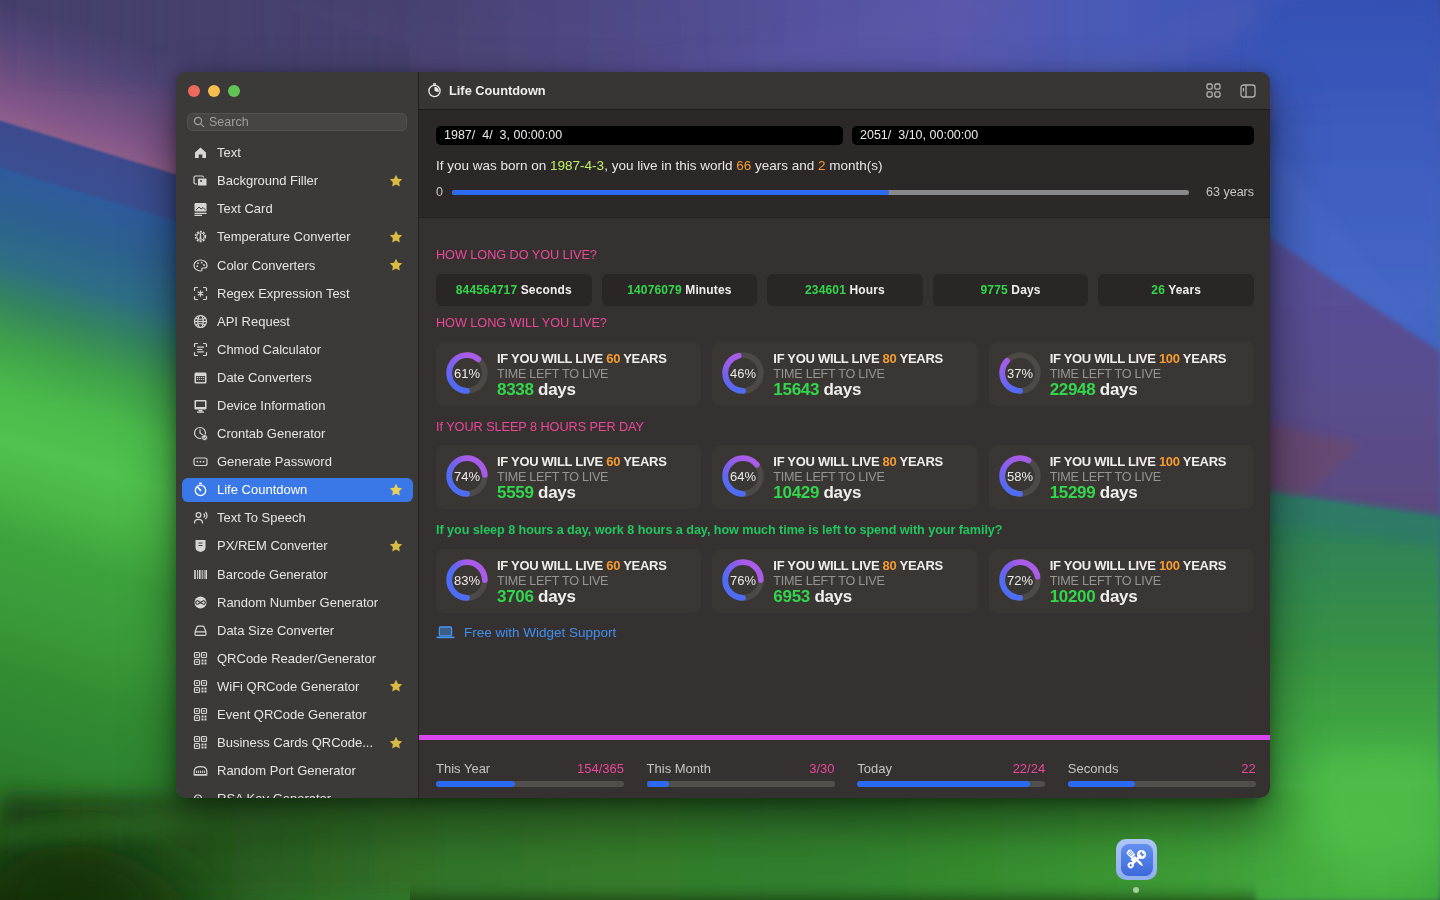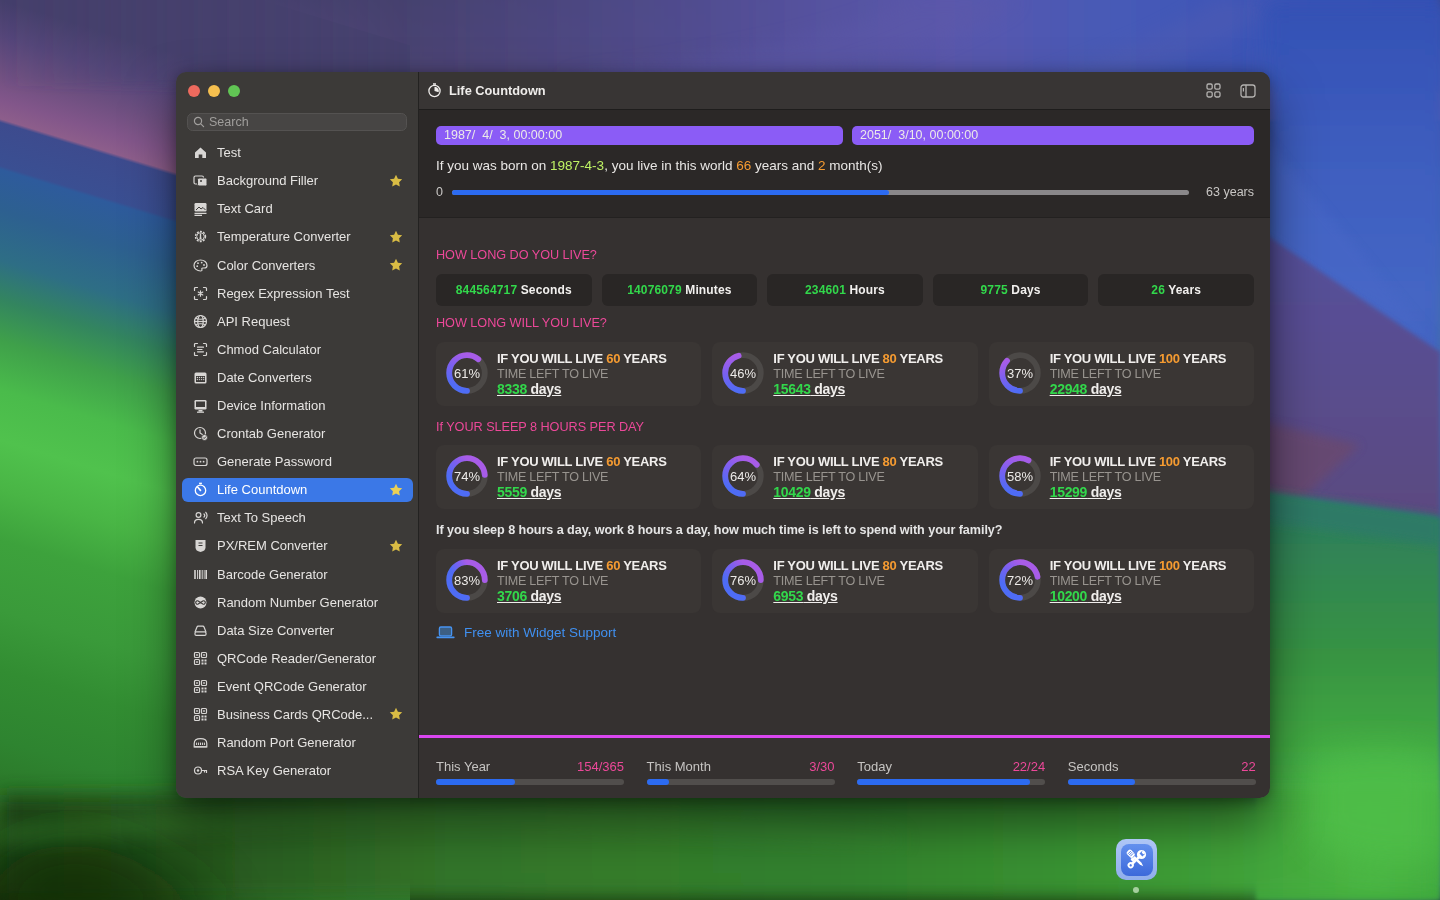--- a/index.html
+++ b/index.html
@@ -27,21 +27,21 @@
   .item > * { position:relative; }
   .item .ic { width:15px; height:15px; margin:0 9px 0 11px; flex:none; display:flex; align-items:center; justify-content:center;}
   .item.sel { color:#fff; }
   .item .star { position:absolute; right:10px; top:7px; width:14px; height:14px; }
 
   
   #tbar { height:38px; background:#383534; border-bottom:1px solid #1e1d1c; display:flex; align-items:center; color:#efedeb; }
   #tbar .name { font-weight:bold; font-size:12.8px; margin-left:7px; }
   #tbar .tic { margin-left:8px; }
   #topsec { height:108px; background:#2b2827; border-bottom:1px solid #232120; position:relative; }
-  .dinput { position:absolute; top:16px; height:19px; background:#8b5cf6; border-radius:5px; color:#eceae8; font-size:12.5px; line-height:19px; padding-left:8px; }
+  .dinput { position:absolute; top:16px; height:19px; background:#000000; border-radius:5px; color:#eceae8; font-size:12.5px; line-height:19px; padding-left:8px; }
   #d1 { left:17px; width:407px; }
   #d2 { left:433px; width:402px; }
   #born { position:absolute; left:17px; top:48px; font-size:13.5px; color:#e8e6e4; }
   #born .g { color:#bef264; } .o { color:#f59b31; }
   #prow { position:absolute; left:17px; top:75px; width:818px; height:13px; font-size:12.5px; color:#c9c7c5; }
   #ptrack { position:absolute; left:16px; top:4.5px; width:737px; height:5px; border-radius:2.5px; background:#8a888a; }
   #pfill { width:59.3%; height:5px; border-radius:2.5px; background:#2c6bf1; }
   #pz { position:absolute; left:0; top:0; } #py { position:absolute; right:0; top:0; }
 
   .h { color:#ec4899; font-size:12.7px; letter-spacing:-.05px; }
@@ -49,26 +49,26 @@
   .statrow { position:absolute; left:17px; top:53px; width:818px; display:flex; gap:10px; }
   .stat { flex:1; height:32px; background:#292625; border-radius:6px; display:flex; align-items:center; justify-content:center; font-size:12px; letter-spacing:.15px; font-weight:bold; color:#f2f0ee; white-space:pre; }
   .stat b { color:#32d74b; font-weight:bold; }
 
   .cardrow { position:absolute; left:17px; width:818px; display:flex; gap:11px; }
   .card { flex:1; height:64px; background:#3a3634; border-radius:8px; position:relative; }
   .card svg.ring { position:absolute; left:10px; top:9.5px; }
   .ct { position:absolute; left:61px; top:9px; }
   .ct .l1 { font-size:13px; letter-spacing:-.3px; color:#f0eeec; font-weight:bold; line-height:15.5px;}
   .ct .l2 { font-size:12.6px; letter-spacing:-.25px; color:#98948f; line-height:15.5px;}
-  .ct .l3 { font-size:14px; letter-spacing:-.3px; color:#f0eeec; font-weight:bold; line-height:15.5px;text-decoration:underline;}
+  .ct .l3 { font-size:17px; letter-spacing:-.3px; color:#f0eeec; font-weight:bold; line-height:15.5px;}
   .ct .l3 b { color:#32d74b; }
 
   #widget { position:absolute; left:17px; top:404px; color:#4090f0; font-size:13.5px; display:flex; align-items:center; gap:9px;}
 
-  #footer { position:absolute; left:0; bottom:0; height:63px; width:100%; border-top:3px solid #d946ef; }
+  #footer { position:absolute; left:0; bottom:0; height:63px; width:100%; border-top:5px solid #d946ef; }
   .fg { position:absolute; top:20.5px; width:188px; }
   .fg .lab { display:flex; justify-content:space-between; font-size:13px; color:#c6c4c2; }
   .fg .lab span { color:#ec4899; }
   .fg .tr { margin-top:5.5px; height:6px; border-radius:3px; background:#514e4c; }
   .fg .fl { height:6px; border-radius:3px; background:#2c6bf1; }
 
   
   #dock { position:absolute; left:1116px; top:839px; width:41px; height:41px; border-radius:10px;
     background:linear-gradient(180deg,#aec6f6,#90aeec); display:flex; align-items:center; justify-content:center; }
   #dock .inner { width:32px; height:32px; border-radius:8px; background:linear-gradient(180deg,#6390ee,#3c69da); display:flex; align-items:center; justify-content:center;}
@@ -199,21 +199,21 @@
         </svg>
       Search
     </div>
     <div class="nav" id="nav">
         <div class="item">
           <span class="ic">
             <svg width="15" height="15" viewBox="0 0 15 15">
               <path d="M2 7.5 L7.5 2.5 L13 7.5 L13 13 L9.3 13 L9.3 9.6 L5.7 9.6 L5.7 13 L2 13 Z" fill="#d8d6d4"></path>
             </svg>
           </span>
-          <span>Test</span>
+          <span>Text</span>
         </div>
         <div class="item">
           <span class="ic">
             <svg width="15" height="15" viewBox="0 0 15 15">
               <rect x="1" y="3" width="9.5" height="8" rx="1.5" fill="none" stroke="#d8d6d4" stroke-width="1.2"></rect>
               <rect x="4.5" y="5" width="9.5" height="8" rx="1.5" fill="#d8d6d4" stroke="#3c3a38" stroke-width="1"></rect>
               <circle cx="8" cy="8" r="1" fill="#3c3a38"></circle>
             </svg>
           </span>
           <span>Background Filler</span>
@@ -421,20 +421,42 @@
                 <rect x="1.5" y="8.5" width="5" height="5" rx="1" fill="none" stroke="#d8d6d4" stroke-width="1.2"></rect>
                 <rect x="3.2" y="10.2" width="1.6" height="1.6"></rect>
                 <rect x="8.5" y="8.5" width="2" height="2"></rect>
                 <rect x="11.5" y="8.5" width="2" height="2"></rect>
                 <rect x="8.5" y="11.5" width="2" height="2"></rect>
                 <rect x="11.5" y="11.5" width="2" height="2"></rect>
               </g>
             </svg>
           </span>
           <span>QRCode Reader/Generator</span>
+        </div>
+        <div class="item">
+          <span class="ic">
+            <svg width="15" height="15" viewBox="0 0 15 15">
+              <g fill="#d8d6d4">
+                <rect x="1.5" y="1.5" width="5" height="5" rx="1" fill="none" stroke="#d8d6d4" stroke-width="1.2"></rect>
+                <rect x="3.2" y="3.2" width="1.6" height="1.6"></rect>
+                <rect x="8.5" y="1.5" width="5" height="5" rx="1" fill="none" stroke="#d8d6d4" stroke-width="1.2"></rect>
+                <rect x="10.2" y="3.2" width="1.6" height="1.6"></rect>
+                <rect x="1.5" y="8.5" width="5" height="5" rx="1" fill="none" stroke="#d8d6d4" stroke-width="1.2"></rect>
+                <rect x="3.2" y="10.2" width="1.6" height="1.6"></rect>
+                <rect x="8.5" y="8.5" width="2" height="2"></rect>
+                <rect x="11.5" y="8.5" width="2" height="2"></rect>
+                <rect x="8.5" y="11.5" width="2" height="2"></rect>
+                <rect x="11.5" y="11.5" width="2" height="2"></rect>
+              </g>
+            </svg>
+          </span>
+          <span>WiFi QRCode Generator</span>
+          <svg class="star" viewBox="0 0 14 14">
+            <path d="M7 .8 L8.9 4.7 L13.2 5.3 L10.1 8.3 L10.8 12.6 L7 10.5 L3.2 12.6 L3.9 8.3 L.8 5.3 L5.1 4.7 Z" fill="#d9bc44"></path>
+          </svg>
         </div>
         <div class="item">
           <span class="ic">
             <svg width="15" height="15" viewBox="0 0 15 15">
               <g fill="#d8d6d4">
                 <rect x="1.5" y="1.5" width="5" height="5" rx="1" fill="none" stroke="#d8d6d4" stroke-width="1.2"></rect>
                 <rect x="3.2" y="3.2" width="1.6" height="1.6"></rect>
                 <rect x="8.5" y="1.5" width="5" height="5" rx="1" fill="none" stroke="#d8d6d4" stroke-width="1.2"></rect>
                 <rect x="10.2" y="3.2" width="1.6" height="1.6"></rect>
                 <rect x="1.5" y="8.5" width="5" height="5" rx="1" fill="none" stroke="#d8d6d4" stroke-width="1.2"></rect>
@@ -655,21 +677,21 @@
     <circle cx="21" cy="21" r="17.8" fill="none" stroke="url(#rg58)" stroke-width="5.8" stroke-linecap="round" pathLength="100" stroke-dasharray="58 100" stroke-dashoffset="-25"></circle>
     <text x="21" y="25.6" text-anchor="middle" font-size="13" fill="#eceae8" font-family="Liberation Sans">58%</text>
             </svg>
             <div class="ct">
     <div class="l1">IF YOU WILL LIVE <span class="o">100</span> YEARS</div>
     <div class="l2">TIME LEFT TO LIVE</div>
     <div class="l3"><b>15299</b> days</div>
             </div>
           </div>
         </div>
-      <div style="position:absolute;left:17px;top:301.5px;font-size:12.6px;letter-spacing:-.05px;font-weight:bold;color:#e5e5e5;">If you sleep 8 hours a day, work 8 hours a day, how much time is left to spend with your family?</div>
+      <div style="position:absolute;left:17px;top:301.5px;font-size:12.6px;letter-spacing:-.05px;font-weight:bold;color:#22c55e;">If you sleep 8 hours a day, work 8 hours a day, how much time is left to spend with your family?</div>
       <div class="cardrow" style="top:328px" id="row3">
           <div class="card">
             <svg class="ring" width="42" height="42" viewBox="0 0 42 42">
               <defs>
                 <linearGradient id="rg83" x1="21" y1="38.8" x2="36.6" y2="29.6" gradientUnits="userSpaceOnUse">
                   <stop offset="0" stop-color="#4e6cf5"></stop>
                   <stop offset=".55" stop-color="#7a60f0"></stop>
                   <stop offset="1" stop-color="#a85ce8"></stop>
                 </linearGradient>
               </defs>

